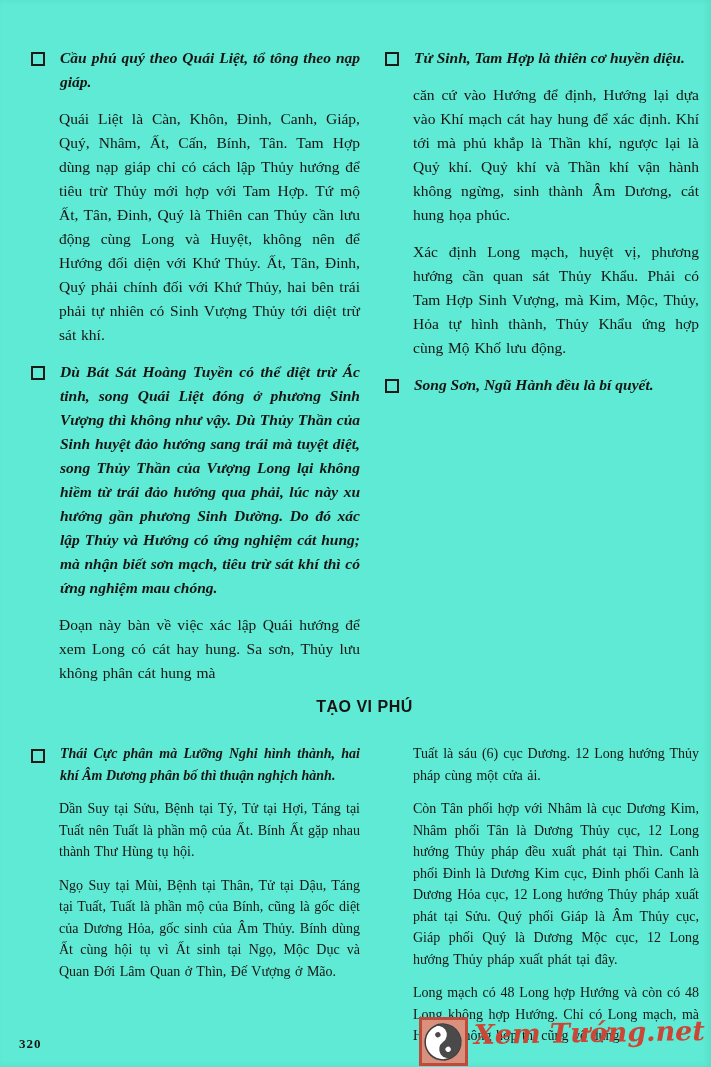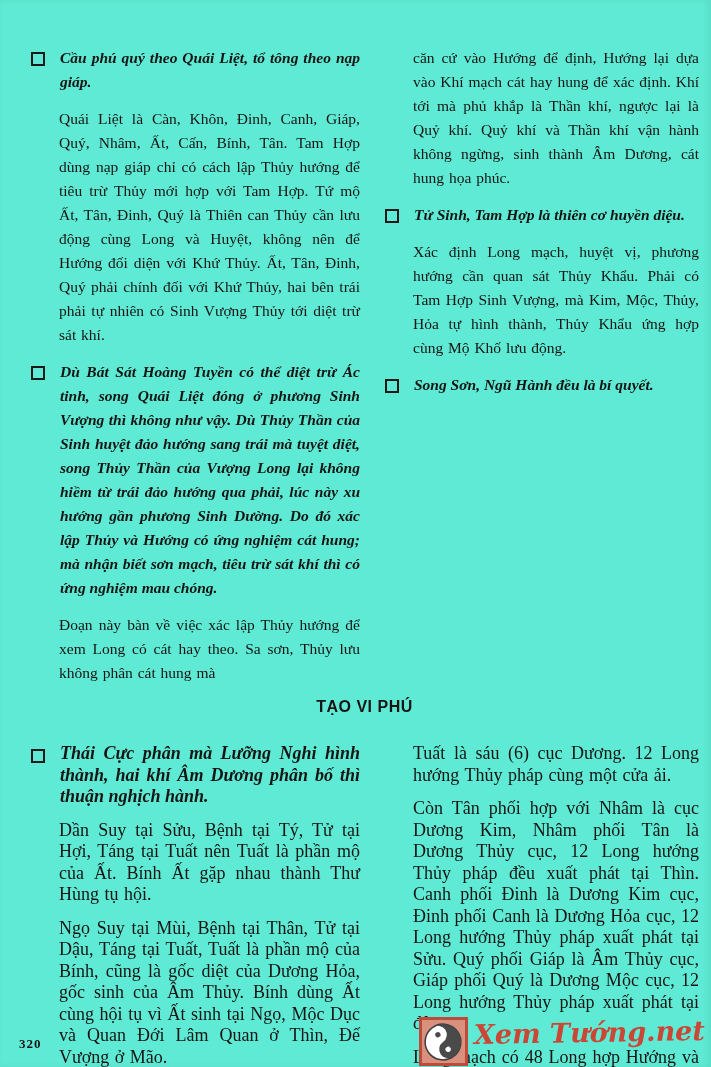--- a/index.html
+++ b/index.html
@@ -36,21 +36,21 @@
     font-style:italic;
     font-weight:600;
   }
   .marker {
     flex:0 0 auto;
     width:10px; height:10px;
     border:2px solid #1c1a18;
     margin:6px 15px 0 0;
   }
   .btext { flex:1 1 auto; text-align:justify; }
-  .section-bottom .item { font-size:18px; line-height:21.5px; }
+  .section-bottom .item { font-size:14px; line-height:21.5px; }
   .section-bottom .item.para { margin-bottom:12px; }
   .section-bottom .item.bullet { margin-bottom:12px; }
   .heading {
     text-align:center;
     font-family:"Liberation Sans", sans-serif;
     font-weight:bold;
     font-size:16px;
     letter-spacing:0.5px;
     margin:0 0 27px 0;
   }
@@ -96,28 +96,28 @@
       <div class="column">
           <div class="item bullet">
             <span class="marker"></span>
             <span class="btext">Cầu phú quý theo Quái Liệt, tổ tông theo nạp giáp.</span>
           </div>
           <div class="item para">Quái Liệt là Càn, Khôn, Đinh, Canh, Giáp, Quý, Nhâm, Ất, Cấn, Bính, Tân. Tam Hợp dùng nạp giáp chỉ có cách lập Thủy hướng để tiêu trừ Thủy mới hợp với Tam Hợp. Tứ mộ Ất, Tân, Đinh, Quý là Thiên can Thủy cần lưu động cùng Long và Huyệt, không nên để Hướng đối diện với Khứ Thủy. Ất, Tân, Đinh, Quý phải chính đối với Khứ Thủy, hai bên trái phải tự nhiên có Sinh Vượng Thủy tới diệt trừ sát khí.</div>
           <div class="item bullet">
             <span class="marker"></span>
             <span class="btext">Dù Bát Sát Hoàng Tuyền có thể diệt trừ Ác tinh, song Quái Liệt đóng ở phương Sinh Vượng thì không như vậy. Dù Thủy Thần của Sinh huyệt đảo hướng sang trái mà tuyệt diệt, song Thủy Thần của Vượng Long lại không hiềm từ trái đảo hướng qua phải, lúc này xu hướng gần phương Sinh Dường. Do đó xác lập Thủy và Hướng có ứng nghiệm cát hung; mà nhận biết sơn mạch, tiêu trừ sát khí thì có ứng nghiệm mau chóng.</span>
           </div>
-          <div class="item para">Đoạn này bàn về việc xác lập Thủy hướng để xem Long có cát hay theo. Sa sơn, Thủy lưu không phân cát hung mà</div>
+          <div class="item para">Đoạn này bàn về việc xác lập Quái hướng để xem Long có cát hay hung. Sa sơn, Thủy lưu không phân cát hung mà</div>
         </div>
       <div class="column">
-          <div class="item para">căn cứ vào Hướng để định, Hướng lại dựa vào Khí mạch cát hay hung để xác định. Khí tới mà phủ khắp là Thần khí, ngược lại là Quỷ khí. Quỷ khí và Thần khí vận hành không ngừng, sinh thành Âm Dương, cát hung họa phúc.</div>
           <div class="item bullet">
             <span class="marker"></span>
             <span class="btext">Tử Sinh, Tam Hợp là thiên cơ huyền diệu.</span>
           </div>
+          <div class="item para">căn cứ vào Hướng để định, Hướng lại dựa vào Khí mạch cát hay hung để xác định. Khí tới mà phủ khắp là Thần khí, ngược lại là Quỷ khí. Quỷ khí và Thần khí vận hành không ngừng, sinh thành Âm Dương, cát hung họa phúc.</div>
           <div class="item para">Xác định Long mạch, huyệt vị, phương hướng cần quan sát Thủy Khẩu. Phải có Tam Hợp Sinh Vượng, mà Kim, Mộc, Thủy, Hỏa tự hình thành, Thủy Khẩu ứng hợp cùng Mộ Khố lưu động.</div>
           <div class="item bullet">
             <span class="marker"></span>
             <span class="btext">Song Sơn, Ngũ Hành đều là bí quyết.</span>
           </div>
         </div>
     </div>
 
     <h1 class="heading">TẠO VI PHÚ</h1>
 

